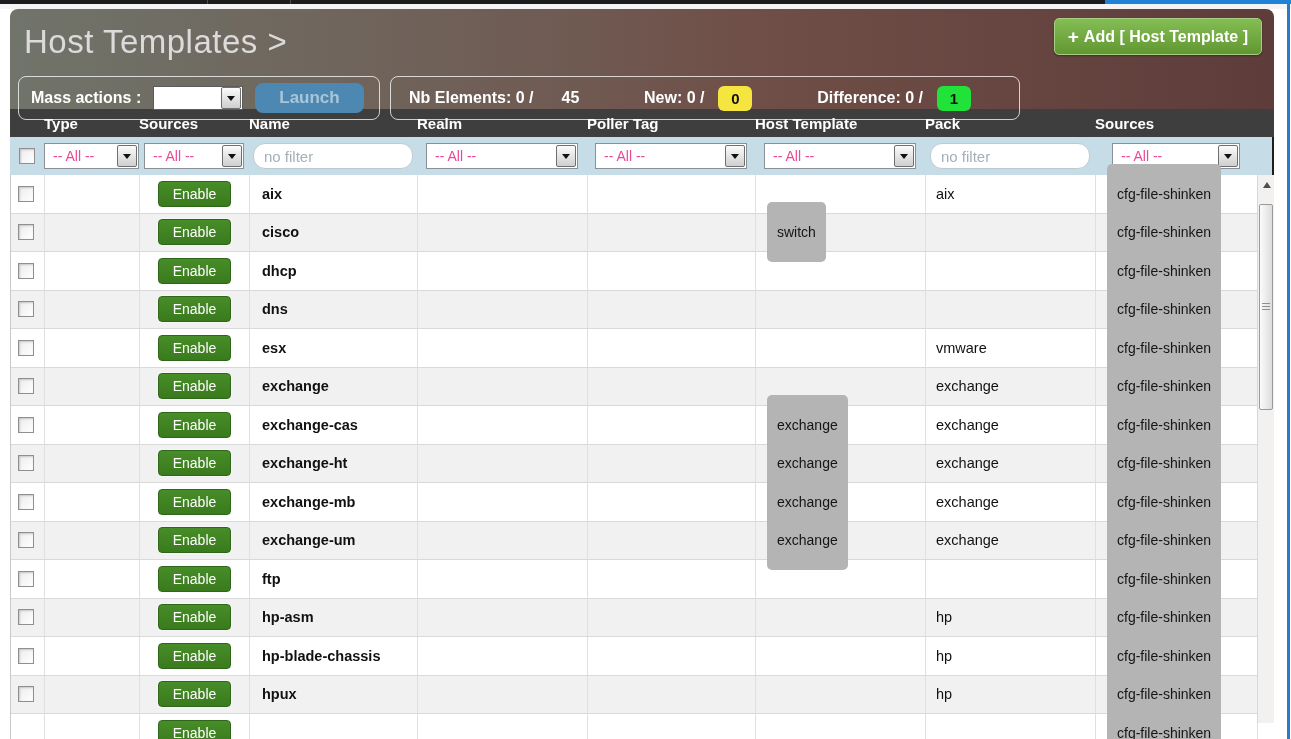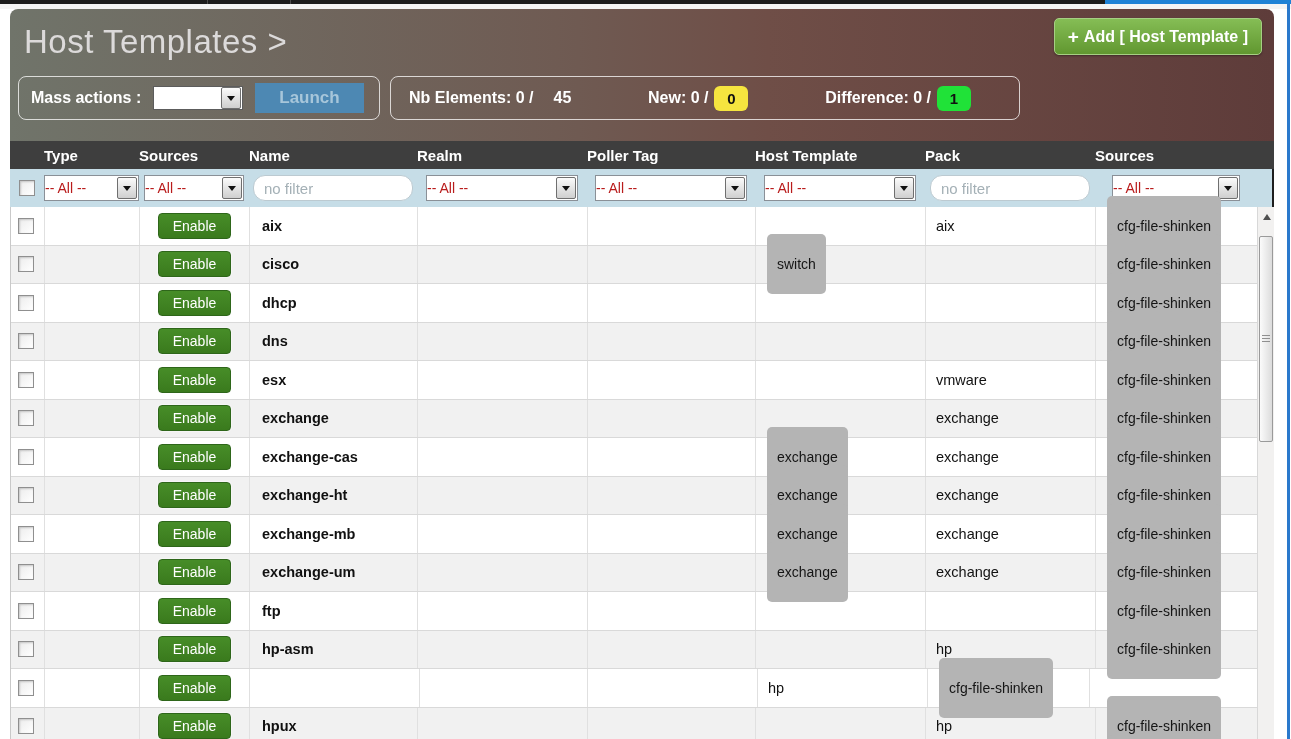--- a/index.html
+++ b/index.html
@@ -9,51 +9,51 @@
   
   .topbar { position:absolute; left:0; top:0; width:1291px; height:4px; background:#1c1c1c; }
   .topbar .sep { position:absolute; top:0; width:1px; height:4px; background:#4a4a4a; }
   .topbar .active-tab { position:absolute; top:0; left:1105px; width:186px; height:5px; background:#1e82d6; }
   .page-strip { position:absolute; left:0; top:4px; width:1291px; height:5px; background:#f4f4f4; }
   .win-edge { position:absolute; top:4px; right:1px; width:3px; height:735px; background:#2a79cc; }
 
   .content { position:absolute; left:10px; top:9px; width:1264px; }
 
   
-  .header-box { position:relative; width:1264px; height:132px;
+  .header-box { position:relative; width:1264px; height:100px;
     background:linear-gradient(to right,#70746a 0%,#6f5a52 45%,#6f4e47 60%,#5e3c3a 100%);
     border-radius:8px 8px 0 0; }
   .page-title { position:absolute; left:14px; top:14px; font-size:33px; color:#dcdada; letter-spacing:.5px; }
   .add-btn { position:absolute; right:12px; top:9px; height:37px; padding:0 13px;
     background:linear-gradient(#85bd55,#619730); border:1px solid #a6cf83; border-radius:5px;
     color:#fff; font-size:16px; font-weight:bold; display:flex; align-items:center; gap:5px;
     box-shadow:0 1px 2px rgba(0,0,0,.35); cursor:pointer; }
   .add-btn .plus { font-size:19px; font-weight:bold; line-height:1; }
 
   .hgroup { position:absolute; top:67px; height:44px; border:1px solid rgba(255,255,255,.75);
     border-radius:8px; display:flex; align-items:center; }
   .mass-box { left:8px; width:362px; padding:0 12px; gap:12px; }
   .count-box { left:380px; width:630px; padding:0 48px 0 18px; justify-content:space-between; }
   .wlabel { color:#fff; font-size:16px; font-weight:bold; white-space:nowrap; }
-  .cgroup { display:flex; align-items:center; gap:6px; }
+  .cgroup { display:flex; align-items:center; gap:14px; }
 
   .badge-pill { min-width:34px; text-align:center; padding:4px 8px; border-radius:6px;
     font-size:15px; font-weight:bold; color:#111; }
   .badge-yellow { background:#f6e53f; }
   .badge-green { background:#20e238; }
 
   
   .combo { display:flex; align-items:center; background:#fff; border:1px solid #8a9097; height:26px; }
-  .combo .val { flex:1; font-size:14px; color:#b91c1c; white-space:nowrap; overflow:hidden; }
+  .combo .val { flex:1; padding-left:8px; font-size:14px; color:#ec4899; white-space:nowrap; overflow:hidden; }
   .combo .cbtn { width:20px; height:22px; margin:1px; background:linear-gradient(#fbfbfb,#cfcfcf);
     border:1px solid #6f6f6f; border-radius:2px; display:flex; align-items:center; justify-content:center; }
   .tri { width:0; height:0; border-left:4px solid transparent; border-right:4px solid transparent;
     border-top:5px solid #111; }
   .mass-combo { width:90px; height:24px; border-color:#5c5c5c; }
-  .launch-btn { padding:5px 24px; background:#4d88b3; border:none; border-radius:0;
+  .launch-btn { padding:5px 24px; background:#4d88b3; border:none; border-radius:8px;
     color:#a7c6da; font-size:17px; font-weight:bold; cursor:pointer; }
 
   
   .flexrow { display:flex; }
   .c0{width:34px;} .c1{width:95px;} .c2{width:110px;} .c3{width:168px;} .c4{width:170px;}
   .c5{width:168px;} .c6{width:170px;} .c7{width:170px;} .c8{width:162px;} .c9{width:17px;}
   .flexrow > div { flex-shrink:0; }
 
   .thead { height:28px; background:#3e3e3e; align-items:center; }
   .thead .th { color:#fff; font-size:15px; font-weight:600; }
@@ -447,20 +447,21 @@
   </div>
 
   <div class="flexrow row odd">
     <div class="c0 cell-check">
             <span class="checkbox"></span>
           </div>
     <div class="c1"></div>
     <div class="c2">
             <button class="btn-enable">Enable</button>
           </div>
+    <div class="c3 cell-name">hp-blade-chassis</div>
     <div class="c4"></div>
     <div class="c5"></div>
     <div class="c6"></div>
     <div class="c7 cell-pack">hp</div>
     <div class="c8">
             <span class="badge">cfg-file-shinken</span>
           </div>
   </div>
 
   <div class="flexrow row even">

